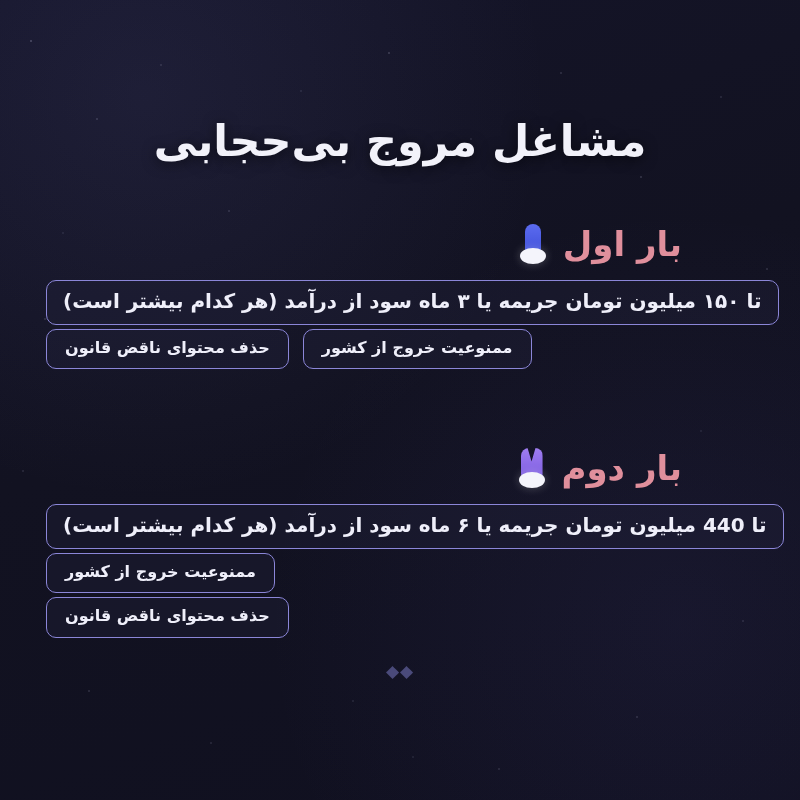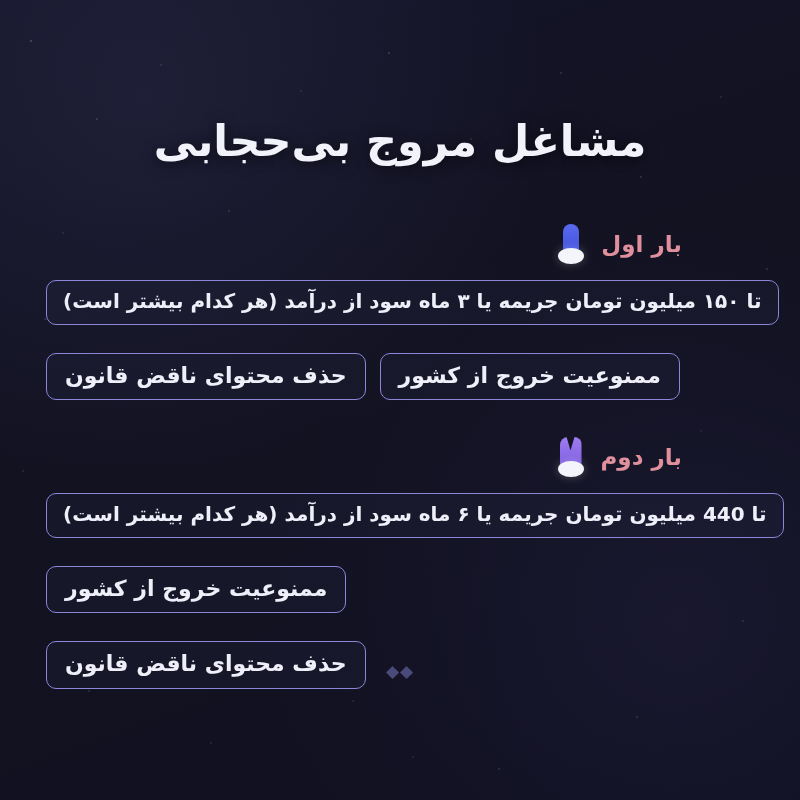--- a/index.html
+++ b/index.html
@@ -67,21 +67,21 @@
   }
   .sec-head {
     display: flex;
     align-items: center;
     justify-content: flex-start;
     gap: 10px;
     padding-right: 72px;
     height: 44px;
   }
   .sec-label {
-    font-size: 23px;
+    font-size: 34px;
     font-weight: bold;
     letter-spacing: -0.5px;
     white-space: nowrap;
   }
   .sec-1 .sec-label { color: #e08f9c; }
   .sec-2 .sec-label { color: #e08f9c; }
 
   .sec-badge {
     width: 40px;
     height: 40px;
@@ -114,33 +114,33 @@
     clip-path: polygon(0 0, 32% 0, 50% 45%, 68% 0, 100% 0, 100% 100%, 0 100%);
     width: 22px;
   }
 
   
   .chip-row {
     display: flex;
     flex-direction: row-reverse;
     justify-content: flex-start;
     gap: 14px;
-    margin-bottom: 28px;
+    margin-bottom: 4px;
   }
   .chip-row.indent-1 { padding-right: 84px; }
   .chip-row.indent-2 { padding-right: 92px; }
   .chip-row.indent-3 { padding-right: 86px; }
 
   .chip {
     border: 1.6px solid #8b86d8;
     border-radius: 10px;
     color: #efeffa;
     background: rgba(34,33,60,0.35);
     padding: 9px 18px 11px 18px;
-    font-size: 22px;
+    font-size: 16px;
     font-weight: bold;
     letter-spacing: -0.3px;
     white-space: nowrap;
     line-height: 1.15;
     box-shadow: 0 0 0 rgba(0,0,0,0);
   }
   .chip.wide { font-size: 20px; padding: 9px 16px 11px 16px; }
 
   
   .footer-mark {
@@ -200,21 +200,21 @@
       <div class="chip wide">تا ۱۵۰ میلیون تومان جریمه یا ۳ ماه سود از درآمد (هر کدام بیشتر است)</div>
     </div>
 
     <div class="chip-row indent-2">
       <div class="chip">حذف محتوای ناقض قانون</div>
       <div class="chip">ممنوعیت خروج از کشور</div>
     </div>
 
   </div>
 
-  <div class="section sec-2" style="top:435px;">
+  <div class="section sec-2" style="top:446px;">
     <div class="sec-head">
       <div class="sec-label">بار دوم</div>
       <div class="sec-badge badge-2">
         <span class="pin"></span>
         <span class="base"></span>
       </div>
     </div>
 
     <div class="chip-row indent-1" style="margin-top:14px;">
       <div class="chip wide">تا 440 میلیون تومان جریمه یا ۶ ماه سود از درآمد (هر کدام بیشتر است)</div>

